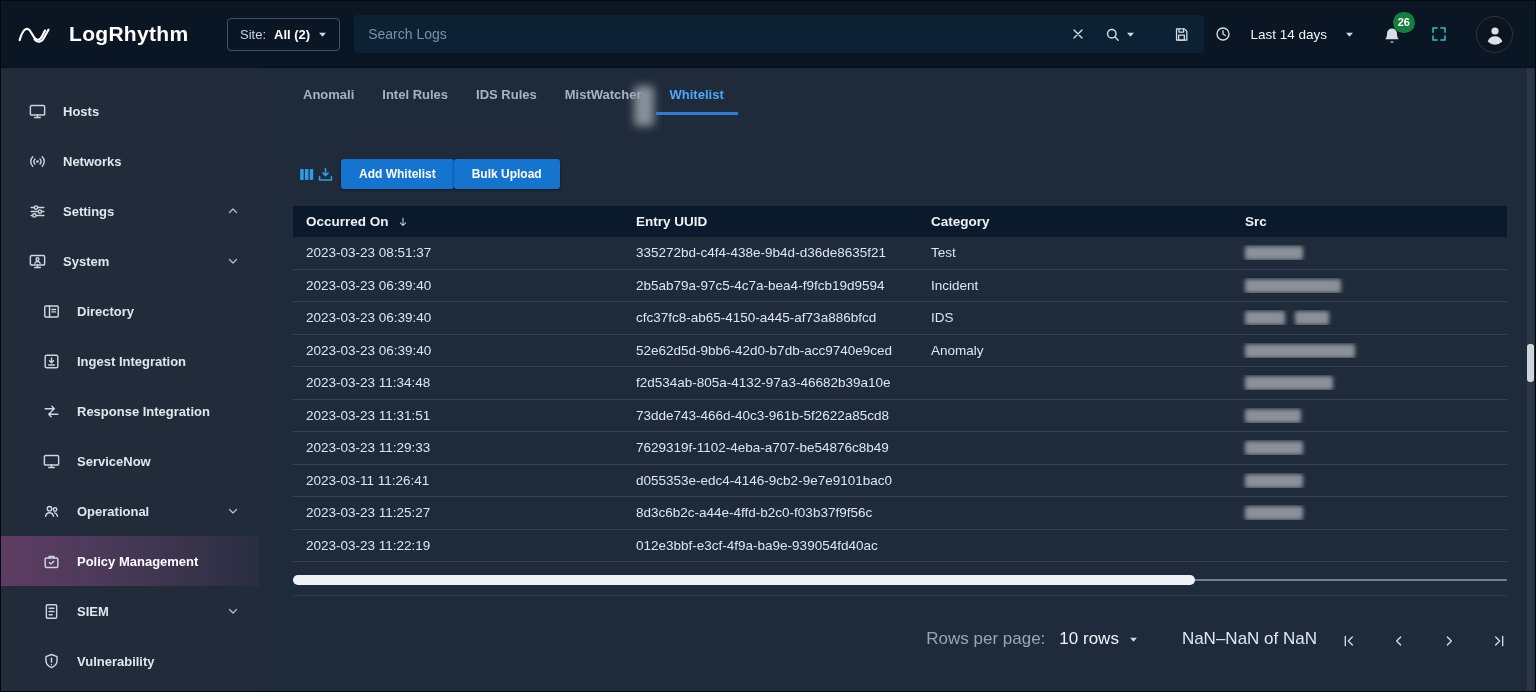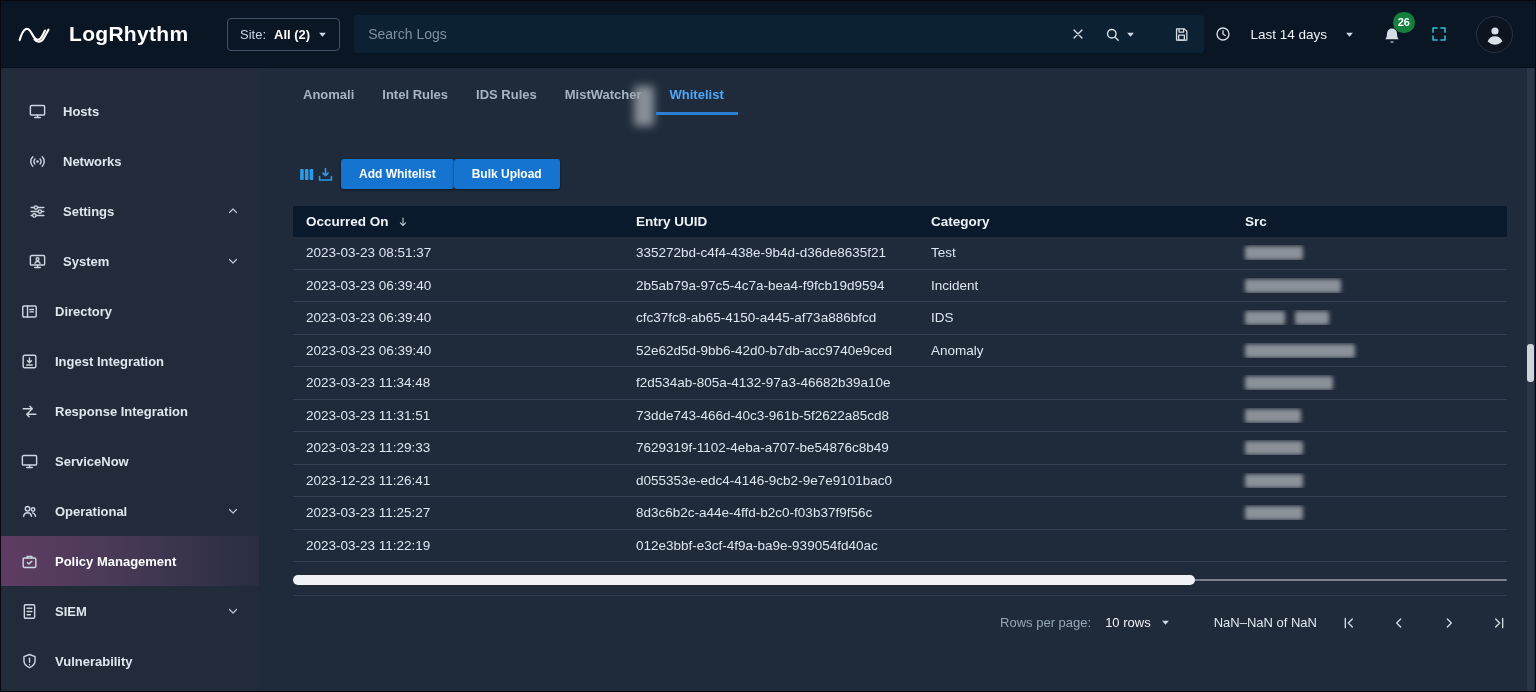--- a/index.html
+++ b/index.html
@@ -26,21 +26,21 @@
   .badge{position:absolute;top:-11px;right:-13px;background:#15803d;min-width:21px;height:21px;border-radius:11px;font-size:11px;font-weight:700;display:flex;align-items:center;justify-content:center;padding:0 5px;color:#fff}
   .expand-btn{color:#2bc0d4;cursor:pointer;display:flex}
   .avatar{width:37px;height:37px;border-radius:50%;background:#0c1420;border:1px solid #273442;display:flex;align-items:center;justify-content:center;color:#d9e0e8;cursor:pointer}
 
   
   .app{display:flex;height:624px}
 
   
   .sidebar{width:258px;background:#212b3a;padding-top:18px;flex-shrink:0}
   .side-item{height:50px;display:flex;align-items:center;gap:16px;padding:0 20px 0 26px;font-size:13px;font-weight:600;color:#dfe7ee;cursor:pointer}
-  .side-item.child{padding-left:18px}
+  .side-item.child{padding-left:40px}
   .s-icon{width:20px;height:20px;color:#ccd6e0;display:flex;align-items:center;justify-content:center;flex-shrink:0}
   .chev{margin-left:auto;color:#b9c4cf;display:flex}
   .side-item.selected{background:linear-gradient(90deg,#5f3c63 0%,#4b3a59 40%,rgba(63,56,84,.25) 100%);color:#fff}
 
   
   .main{flex:1;background:#1f2b3b;position:relative;overflow:hidden}
   .tabs{display:flex;padding:10px 0 0 30px}
   .tab{padding:9px 14px 13px;font-size:13px;font-weight:600;color:#a6b4c2;cursor:pointer;position:relative}
   .tab.active{color:#4fa7f8;box-shadow:inset 0 -3px 0 #2b7fd0}
   .smudge{position:absolute;right:2px;top:8px;width:20px;height:40px;background:#9aa1aa;opacity:.85;filter:blur(4px);border-radius:3px;pointer-events:none}
@@ -56,21 +56,21 @@
   .thead .tcell{font-weight:700;font-size:13.5px;color:#edf2f7;display:flex;align-items:center;gap:7px;cursor:pointer}
   .c1{width:330px}.c2{width:295px}.c3{width:314px}.c4{flex:1}
   .sort{color:#c6d0da;display:flex}
   .trow{display:flex;height:32.5px;align-items:center;font-size:13.5px;color:#dde6ee;border-bottom:1px solid rgba(124,144,166,.24);cursor:pointer}
   .redact{height:14px;background:#8b9199;filter:blur(2px);border-radius:2px;margin-right:10px;display:inline-block;vertical-align:middle}
 
   .hscroll{position:relative;margin:13px 28px 0 34px;height:10px;cursor:pointer}
   .hscroll .track{position:absolute;left:0;right:0;top:4px;height:2px;background:rgba(226,233,240,.45);border-radius:1px}
   .hscroll .thumb{position:absolute;left:0;top:0;width:902px;height:10px;background:#eef2f6;border-radius:6px}
 
-  .tfooter{margin:10px 28px 0 34px;border-top:1px solid rgba(130,150,170,.18);height:54px;display:flex;align-items:center;justify-content:flex-end;font-size:13px;color:#e0e8ef}
+  .tfooter{margin:10px 28px 0 34px;border-top:1px solid rgba(130,150,170,.18);height:54px;display:flex;align-items:flex-end;justify-content:flex-end;font-size:17px;color:#e0e8ef}
   .muted{color:#97a6b5;margin-right:14px}
   .rpp{display:flex;align-items:center;gap:10px;margin-right:44px;cursor:pointer;color:#eef3f8}
   .range{margin-right:24px}
   .pager{display:flex;gap:34px}
   .pg{background:none;border:none;color:#d4dce4;cursor:pointer;display:flex;padding:0}
 
   .vscroll{position:absolute;top:67px;right:1px;bottom:0;width:7px;background:rgba(255,255,255,.05)}
   .vthumb{position:absolute;top:276px;left:0;width:7px;height:38px;background:#dfe6ec;border-radius:3px;opacity:.9}
 </style>
 </head>
@@ -376,21 +376,21 @@
             <div class="tcell c3"></div>
             <div class="tcell c4"><span class="redact" style="width:56px"></span></div>
           </div>
           <div class="trow">
             <div class="tcell c1">2023-03-23 11:29:33</div>
             <div class="tcell c2">7629319f-1102-4eba-a707-be54876c8b49</div>
             <div class="tcell c3"></div>
             <div class="tcell c4"><span class="redact" style="width:58px"></span></div>
           </div>
           <div class="trow">
-            <div class="tcell c1">2023-12-23 11:26:41</div>
+            <div class="tcell c1">2023-03-11 11:26:41</div>
             <div class="tcell c2">d055353e-edc4-4146-9cb2-9e7e9101bac0</div>
             <div class="tcell c3"></div>
             <div class="tcell c4"><span class="redact" style="width:58px"></span></div>
           </div>
           <div class="trow">
             <div class="tcell c1">2023-03-23 11:25:27</div>
             <div class="tcell c2">8d3c6b2c-a44e-4ffd-b2c0-f03b37f9f56c</div>
             <div class="tcell c3"></div>
             <div class="tcell c4"><span class="redact" style="width:58px"></span></div>
           </div>

